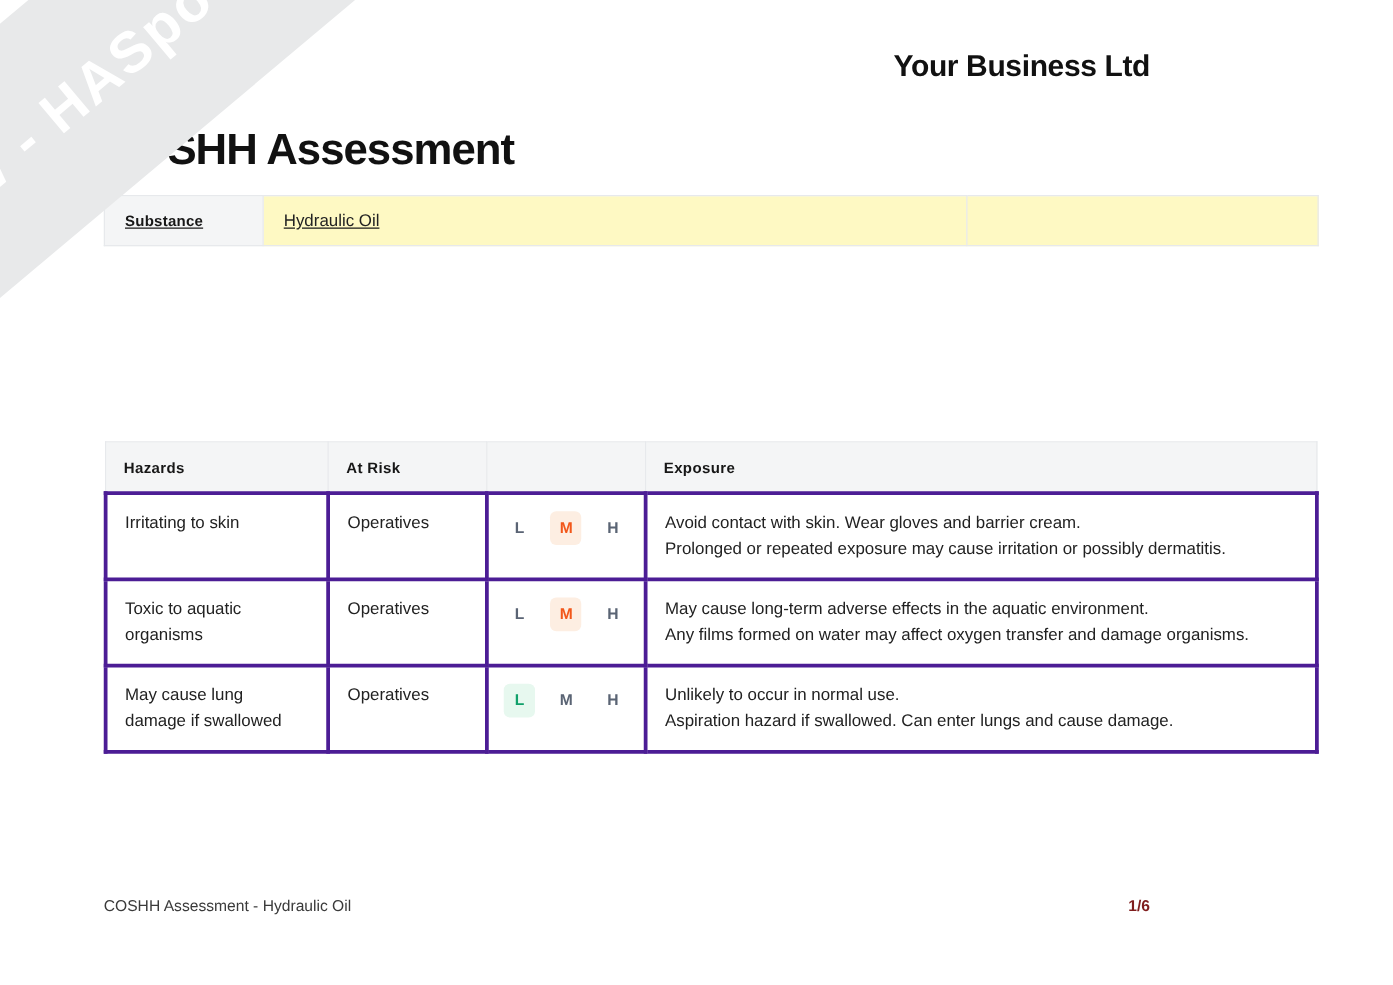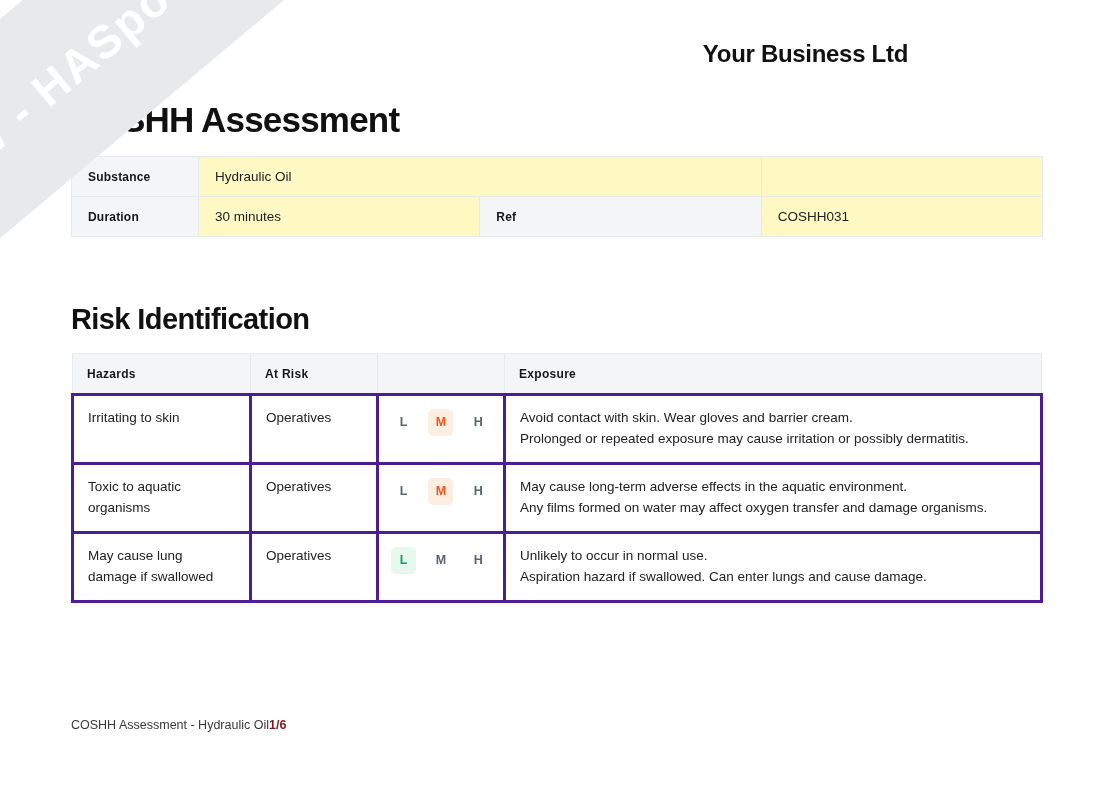--- a/index.html
+++ b/index.html
@@ -50,20 +50,21 @@
     opacity: 1;
   }
 
   
   .page {
     position: relative;
     z-index: 1;
     width: 979px;
     height: 788px;
     padding: 0;
+    margin-left: 12px;
   }
 
   .company-header {
     position: absolute;
     right: 71px;
     top: 40px;
     font-size: 24px;
     font-weight: 700;
     letter-spacing: -0.3px;
     color: #111111;
@@ -93,20 +94,21 @@
 
   
   .info-table {
     position: absolute;
     left: 71px;
     top: 156px;
     width: 972px;
     border-collapse: collapse;
     table-layout: fixed;
     font-size: 13.5px;
+    text-decoration: underline;
   }
   .info-table td {
     border: 1px solid #e7e9ec;
     padding: 0 16px;
     height: 40px;
     vertical-align: middle;
     color: #222222;
   }
   .info-table td.label {
     background: #f4f5f6;
@@ -188,20 +190,21 @@
 
   .comment-line { display: block; }
 
   
   .footer {
     position: absolute;
     left: 71px;
     right: 71px;
     top: 718px;
     display: flex;
+    justify-content: space-between;
     align-items: center;
     font-size: 12.5px;
     color: #3a3a3a;
   }
   .footer-page {
     font-weight: 700;
     color: #7f1d1d;
   }
 </style>
 </head>
@@ -213,30 +216,23 @@
 
   <h1 class="doc-title">COSHH Assessment</h1>
 
   <table class="info-table">
     <tbody>
       <tr>
         <td class="label">Substance</td>
         <td class="value" colspan="2">Hydraulic Oil</td>
         <td class="value"></td>
       </tr>
-      <tr>
-        <td class="label">Duration</td>
-        <td class="value">30 minutes</td>
-        <td class="label">Ref</td>
-        <td class="value">COSHH031</td>
-      </tr>
     </tbody>
   </table>
 
-  <h2 class="section-title">Risk Identification</h2>
 
   <table class="risk-table">
     <thead>
       <tr>
         <th class="col-hazard">Hazards</th>
         <th class="col-atrisk">At Risk</th>
         <th class="col-rating"></th>
         <th class="col-comment">Exposure</th>
       </tr>
     </thead>

